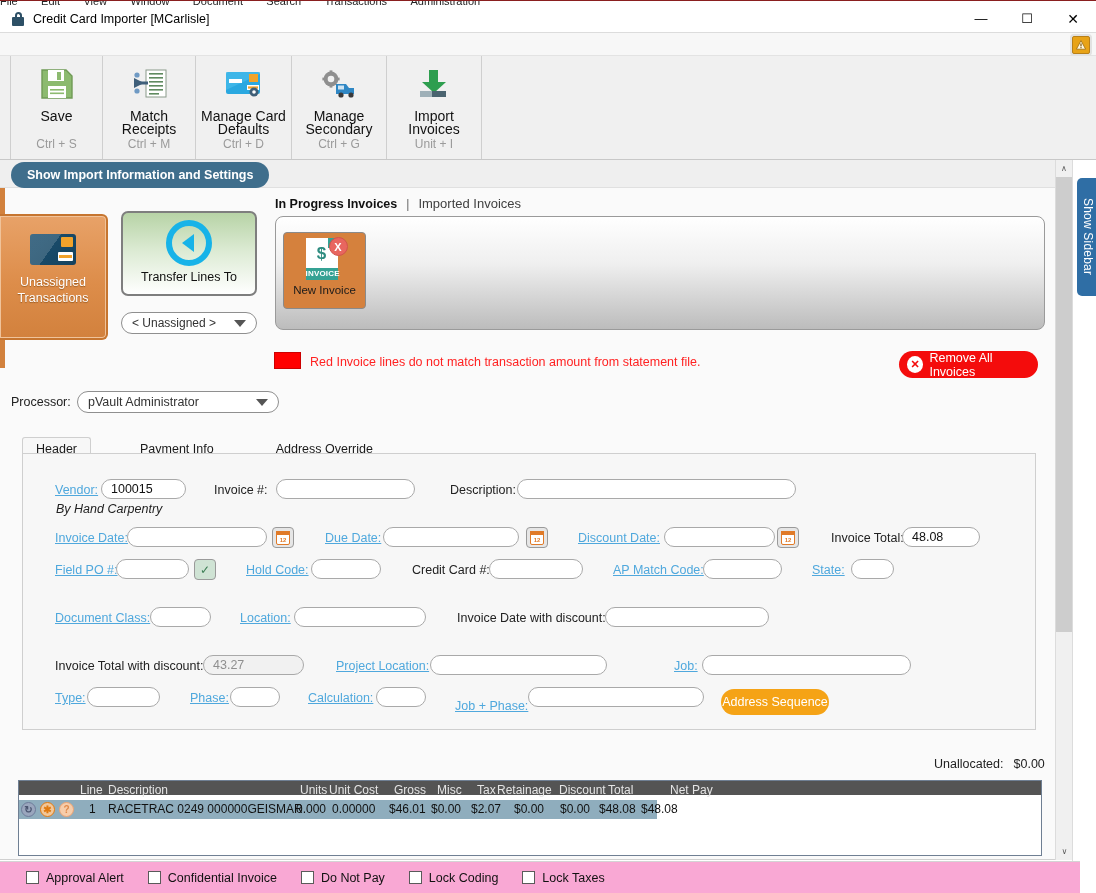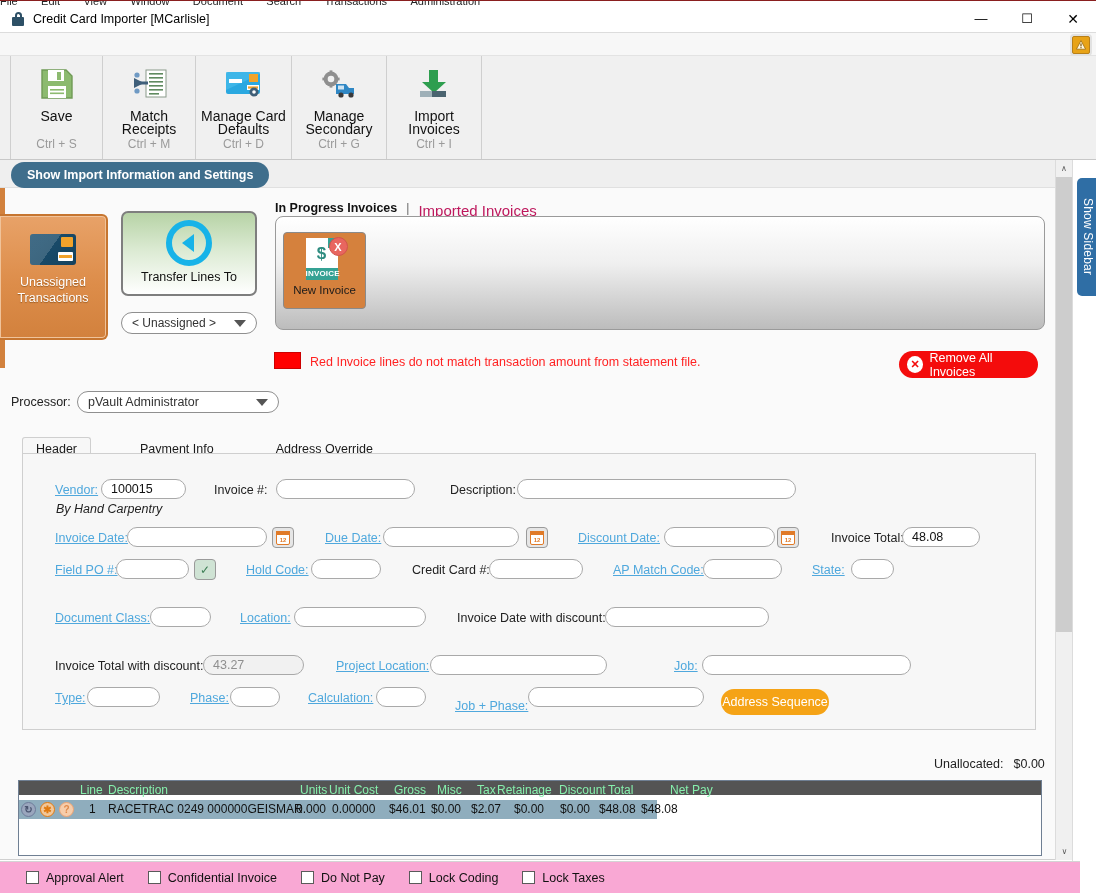--- a/index.html
+++ b/index.html
@@ -155,21 +155,21 @@
   }
   #unassigned-select .caret {
     margin-left:auto; width:0; height:0;
     border-left:6px solid transparent; border-right:6px solid transparent; border-top:7px solid #555;
   }
 
   
   #inv-tabs { position:absolute; top:196px; left:275px; display:flex; align-items:center; gap:9px; }
   #inv-tabs .t1 { font-size:12.5px; font-weight:bold; color:#111; }
   #inv-tabs .sep { color:#666; }
-  #inv-tabs .t2 { font-size:15px; color:#be185d;margin-top:6px; }
+  #inv-tabs .t2 { font-size:13px; color:#404040; }
 
   #inv-strip {
     position:absolute; top:216px; left:275px; width:770px; height:114px;
     background:linear-gradient(180deg,#ffffff 0%,#efefef 42%,#bcbcbc 100%);
     border:1px solid #9a9a9a; border-radius:8px;
   }
   #new-invoice-tile {
     position:absolute; top:232px; left:283px; width:83px; height:77px;
     background:#d5813d; border:1px solid #8a8a8a; border-radius:4px;
     display:flex; flex-direction:column; align-items:center;
@@ -258,21 +258,21 @@
   
   #unalloc { position:absolute; top:757px; left:934px; font-size:12.5px; color:#222; }
   #unalloc b { font-weight:normal; margin-left:10px; }
 
   
   #grid {
     position:absolute; top:780px; left:18px; width:1024px; height:76px;
     background:#fff; border:1px solid #6f7f93;
   }
   #grid-head {
-    height:14px; background:#545454; color:#86efac; font-size:12px;
+    height:14px; background:#545454; color:#e5e5e5; font-size:12px;
     position:relative;
   }
   #grid-head span { position:absolute; top:2px; white-space:nowrap; }
   #grid-row {
     position:absolute; top:19px; left:0; width:638px; height:19px;
     background:#8fadbd; font-size:12px; color:#111;
   }
   #grid-row span { position:absolute; top:2px; white-space:nowrap; }
   .rowicon { position:absolute; top:2px; width:15px; height:15px; border-radius:50%;
     display:flex; align-items:center; justify-content:center; font-size:10px; font-weight:bold; }
@@ -431,21 +431,21 @@
   <div class="rb-item">
     <div class="rb-icon">
       <svg width="34" height="30" viewBox="0 0 34 30">
         <rect x="12" y="1" width="9" height="12" fill="#2e9e4f"></rect>
         <path d="M5 13 L29 13 L17 24 Z" fill="#2e9e4f"></path>
         <rect x="3" y="22" width="12" height="6" fill="#9fb0b8"></rect>
         <rect x="15" y="22" width="14" height="6" fill="#4b6470"></rect>
       </svg>
     </div>
     <div class="rb-label">Import Invoices</div>
-    <div class="rb-short">Ctrl + I</div>
+    <div class="rb-short">Unit + I</div>
   </div>
 </div>
 
 <div id="main">
   <div id="content-band"></div>
 </div>
 
 <div id="left-edge-strip"></div>
 
 <div id="import-pill">Show Import Information and Settings</div>

